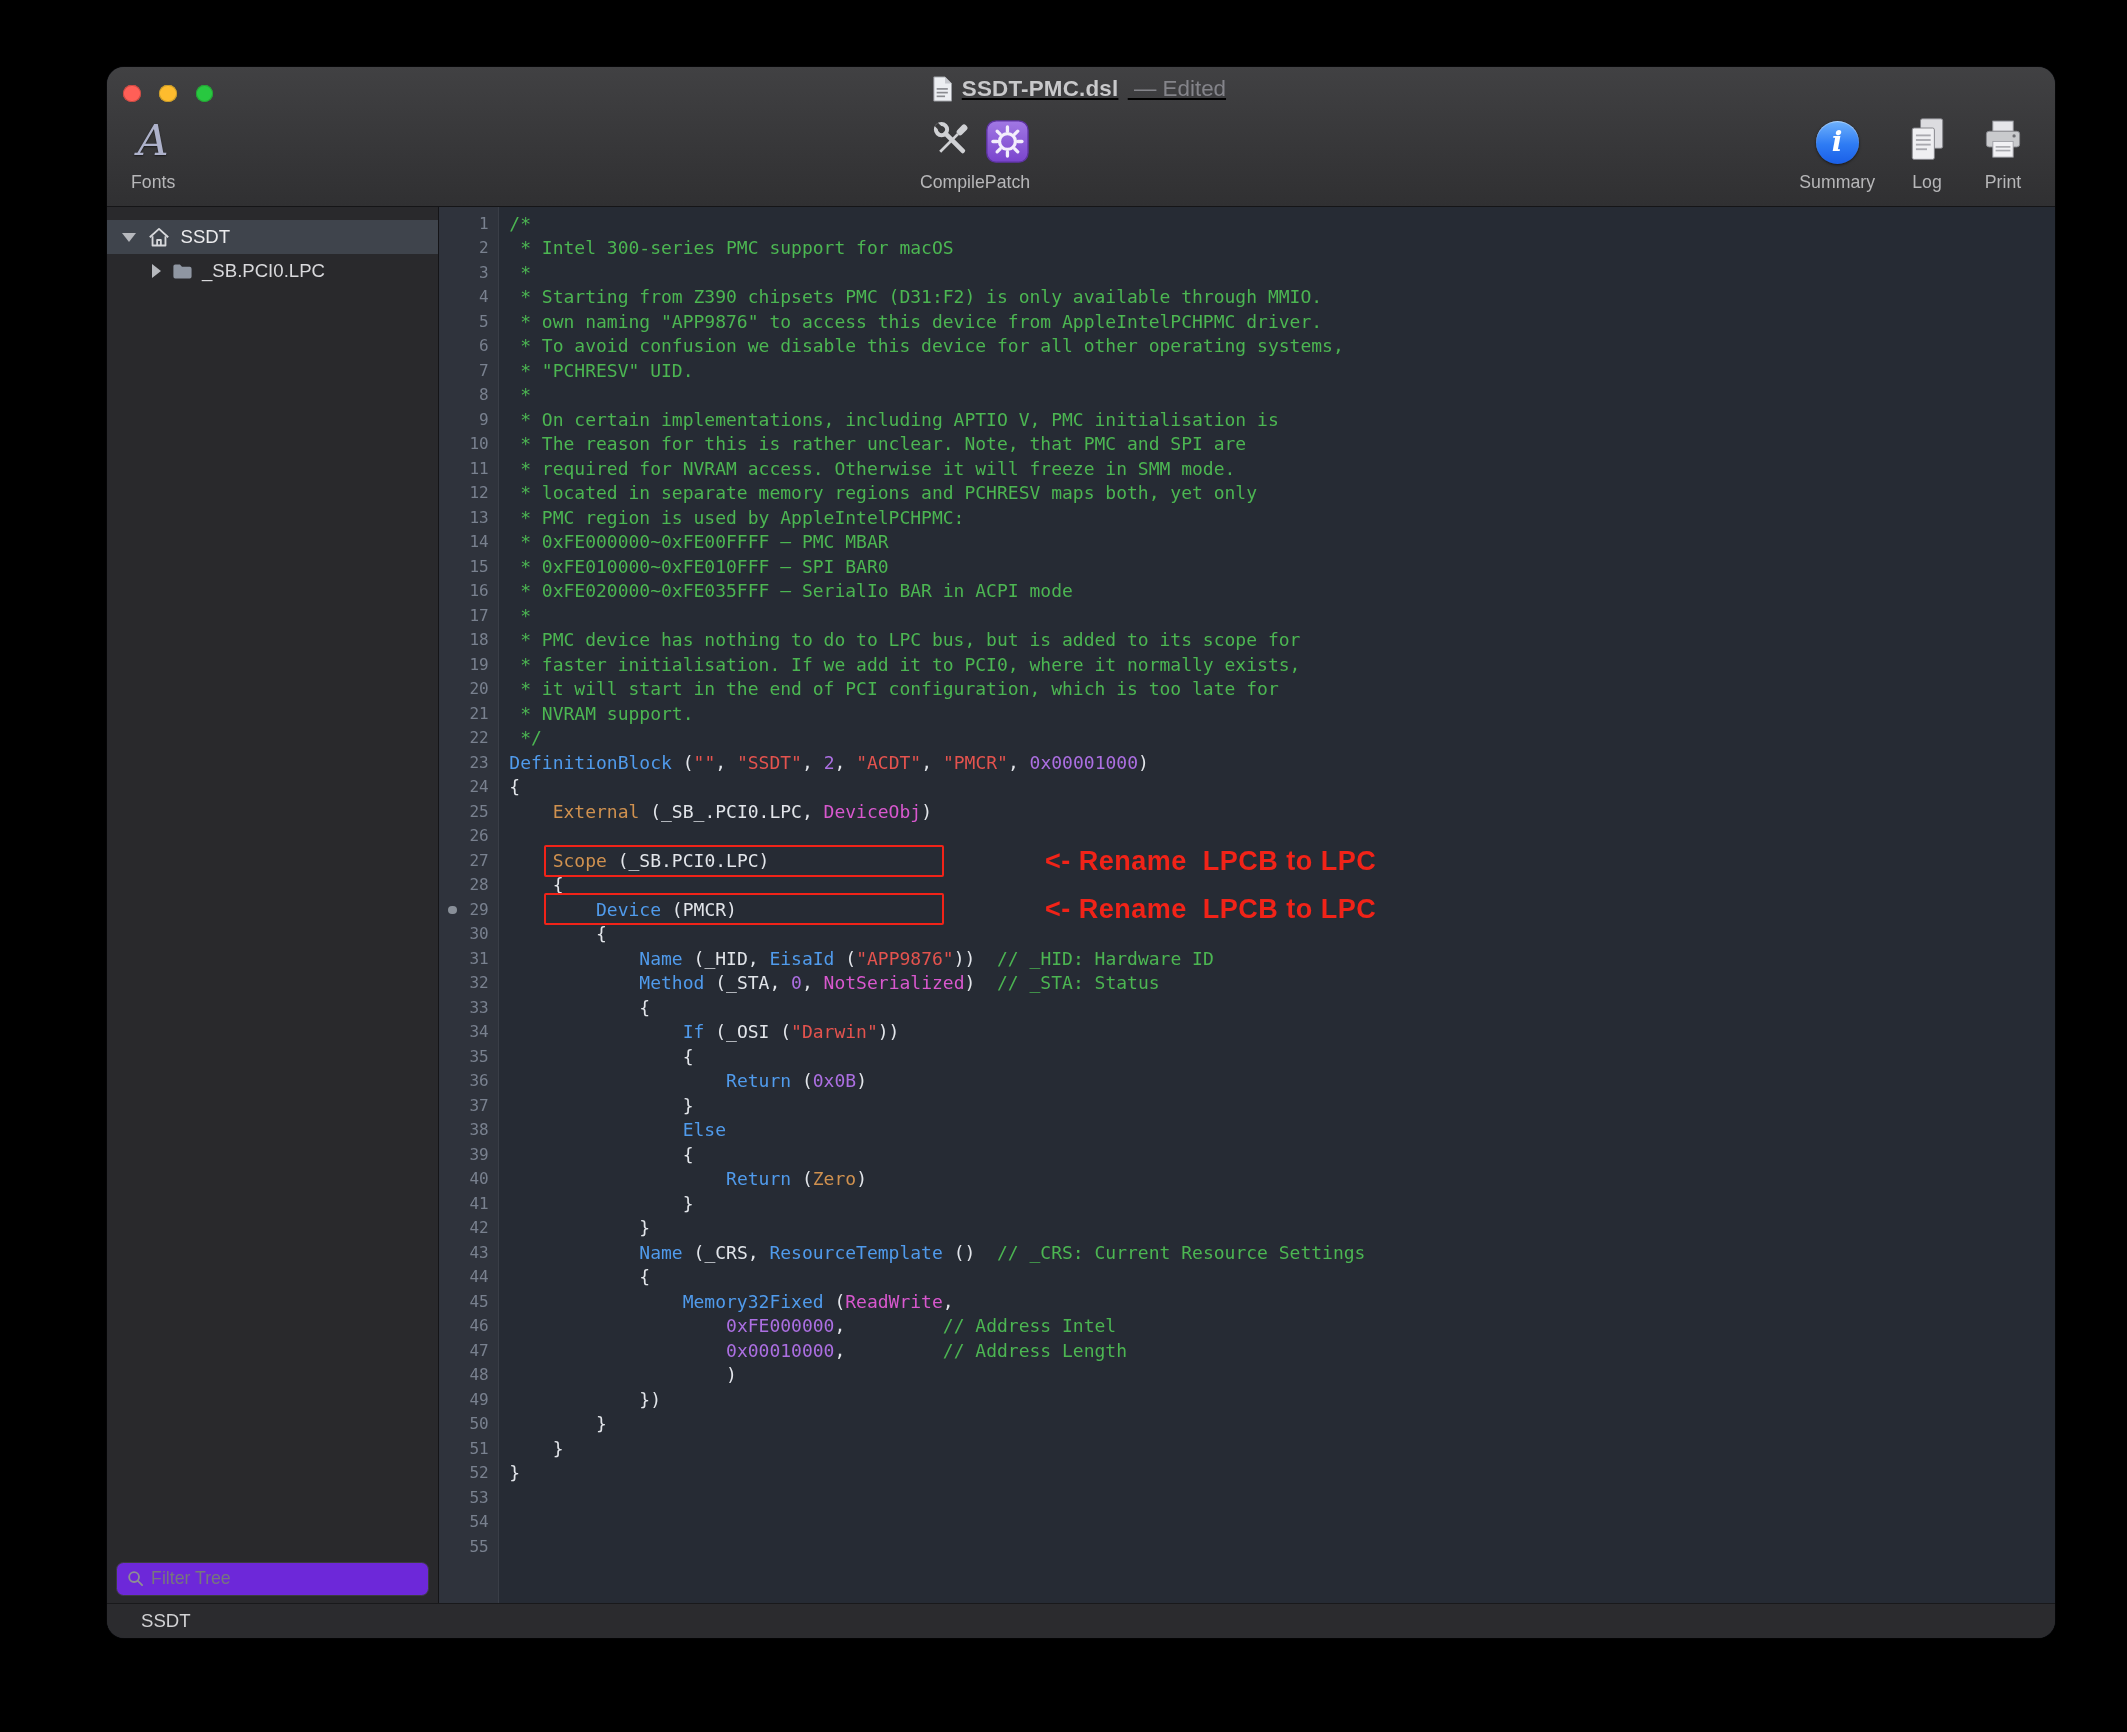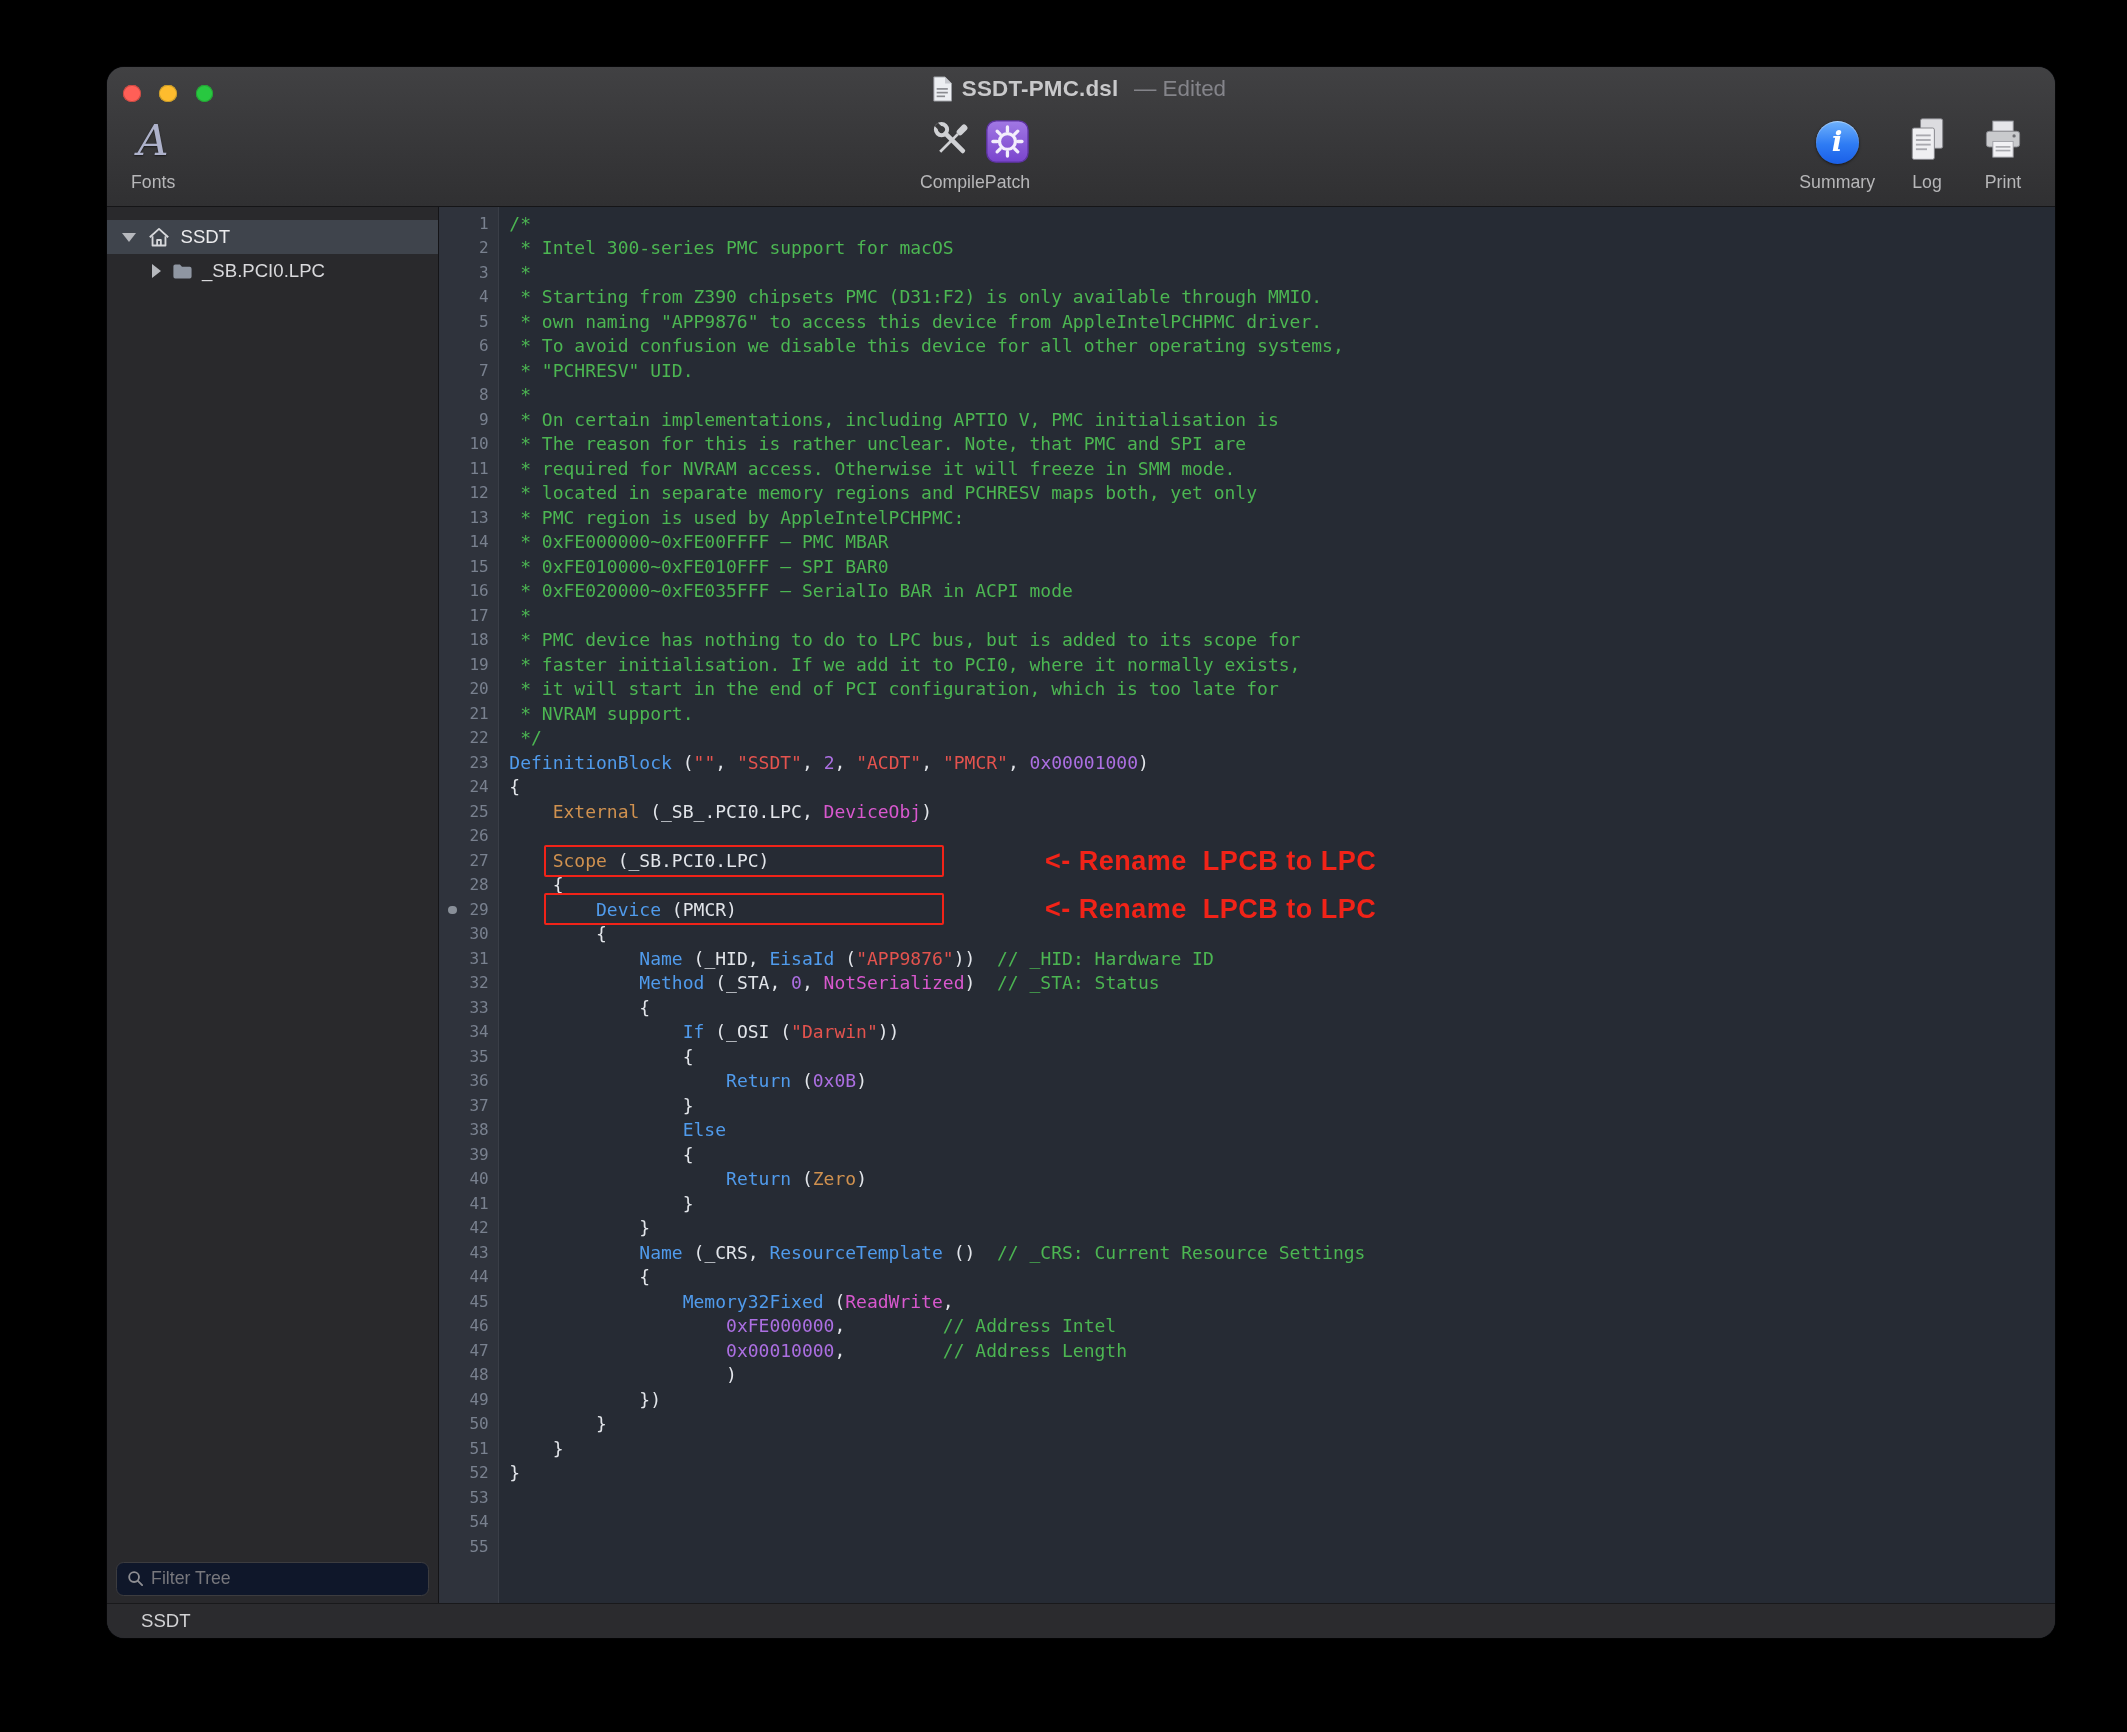--- a/index.html
+++ b/index.html
@@ -15,21 +15,21 @@
   
   .header { height:140px; flex:none; background:linear-gradient(180deg,#414143 0%, #3a3a3c 40%, #303032 100%);
             border-bottom:0.9px solid #151517; position:relative; }
   .titlebar { height:43px; position:relative; }
   .traffic { position:absolute; left:16px; top:17.7px; display:flex; gap:18.6px; }
   .tl { width:17.7px; height:17.7px; border-radius:50%; display:inline-block; }
   .tl.red { background:#ff5f57; box-shadow:inset 0 0 0 0.9px #c94841; }
   .tl.yellow { background:#febc2e; box-shadow:inset 0 0 0 0.9px #c79b28; }
   .tl.green { background:#28c840; box-shadow:inset 0 0 0 0.9px #24a233; }
   .title-center { position:absolute; left:0; right:4px; top:0; height:43px;
-                  display:flex; align-items:center; justify-content:center; gap:9.3px; }
+                  display:flex; align-items:center; justify-content:center; gap:9.3px;text-decoration:underline; }
   .t-name { font-size:22.4px; color:#c9c9cb; font-weight:700; letter-spacing:0.2px; }
   .t-edited { font-size:22.4px; color:#84848a; font-weight:400; white-space:pre; }
 
   .toolbar { position:relative; height:97px; }
   .tb-item { display:flex; flex-direction:column; align-items:center; gap:7.5px; cursor:default; }
   .tb-icon-box { height:54px; display:flex; align-items:flex-end; justify-content:center; }
   .tb-label { font-size:17.7px; color:#b7b7b9; }
   .tb-left { position:absolute; left:24px; top:0; }
   .tb-center { position:absolute; left:50%; top:0; transform:translateX(calc(-50% - 106px)); display:flex; }
   .tb-right { position:absolute; right:28px; top:0; display:flex; gap:28px; }
@@ -49,21 +49,21 @@
   .tree-row { height:34px; display:flex; align-items:center; }
   .tree-row.selected { background:#3f444c; }
   .tree-label { font-size:18.6px; color:#ebebed; margin-left:9.3px; }
   .tree-row.child .tree-label { color:#d9d9dc; }
   .tri { width:0; height:0; display:inline-block; }
   .tri.down { margin-left:15px; border-left:7.5px solid transparent; border-right:7.5px solid transparent; border-top:9.3px solid #b6b8bd; }
   .tri.right { margin-left:45px; border-top:7.5px solid transparent; border-bottom:7.5px solid transparent; border-left:9.3px solid #b6b8bd; }
   .tree-icon { margin-left:11.2px; flex:none; }
 
   .filter-wrap { position:absolute; left:9.3px; right:9.3px; bottom:7.5px; }
-  .filter-field { height:34px; background:#0f172a; border:0.9px solid #3c3c3f; border-radius:7.5px;
+  .filter-field { height:34px; background:#6d28d9; border:0.9px solid #3c3c3f; border-radius:7.5px;
                   display:flex; align-items:center; padding:0 9.3px; gap:7.5px; }
   .filter-field input { flex:1; background:transparent; border:none; outline:none;
                         font-size:17.7px; color:#d8d8da; font-family:"Liberation Sans", sans-serif; }
   .filter-field input::placeholder { color:#77777c; }
 
   
   .editor { flex:1; position:relative; display:flex; background:#262b34; min-width:0; overflow:hidden; }
   .gutter { width:60px; flex:none; background:#2f333c; border-right:0.9px solid #3a3e47;
             padding:4.7px 9.3px 0 0; text-align:right;
             font-family:"DejaVu Sans Mono", monospace; font-size:16px; color:#79818f; }

